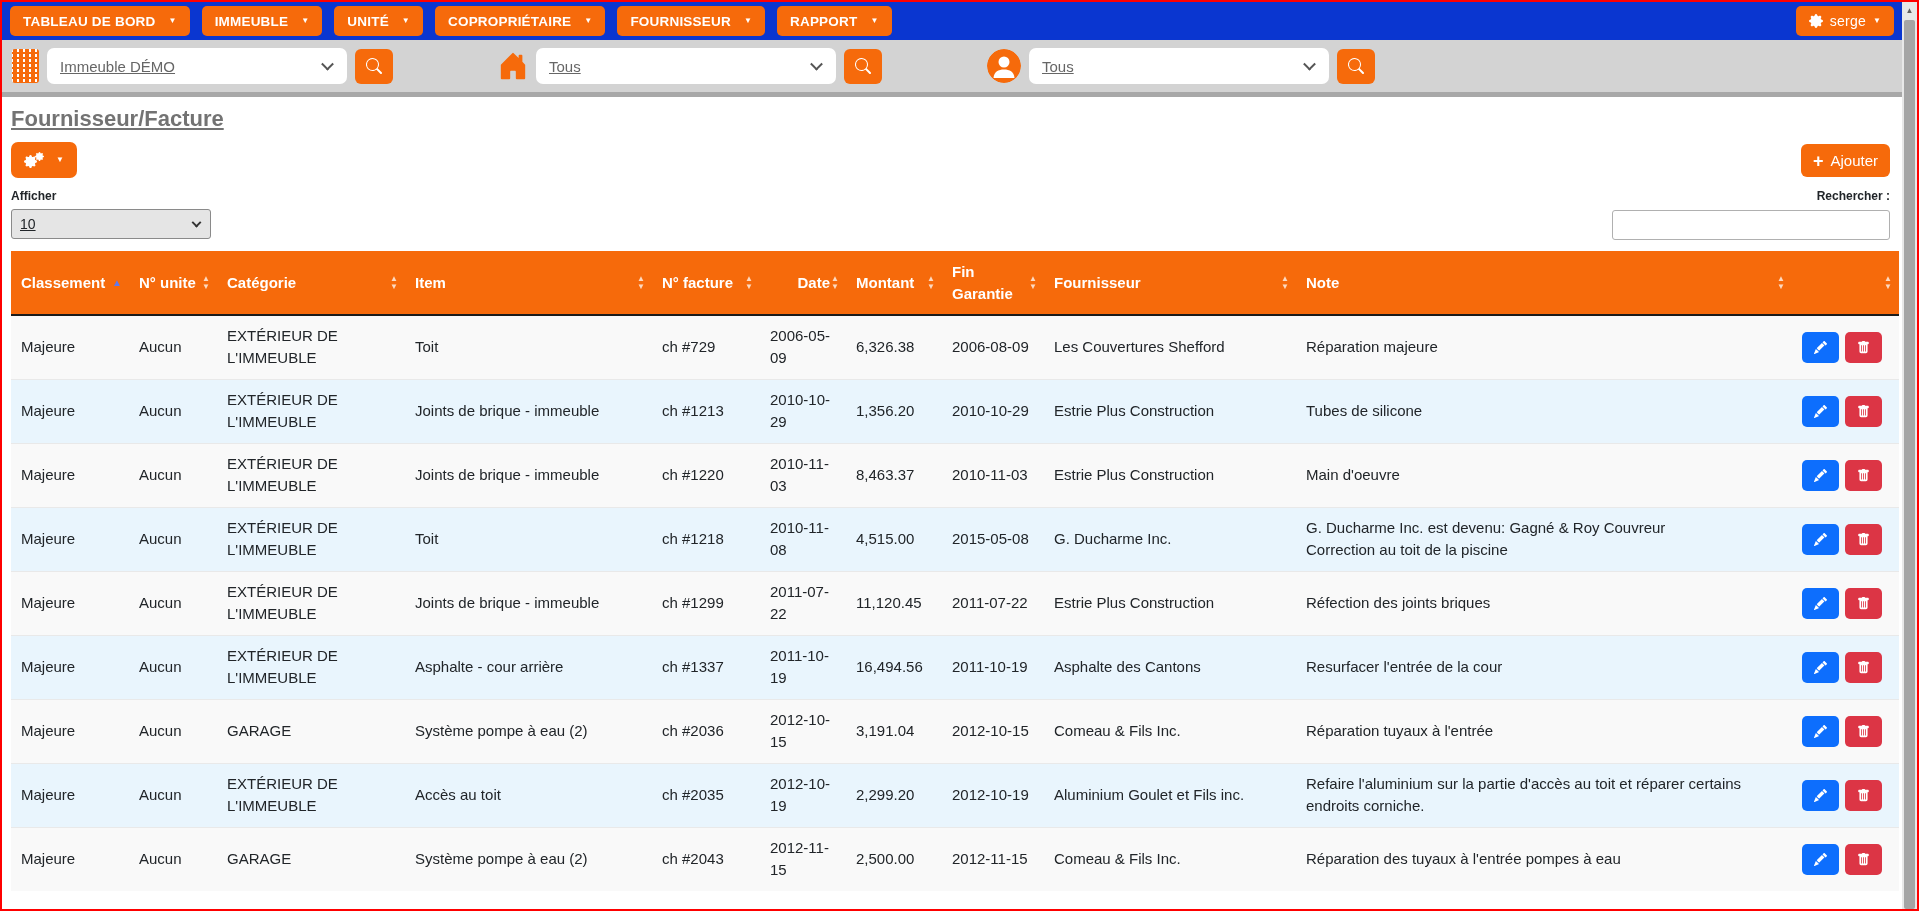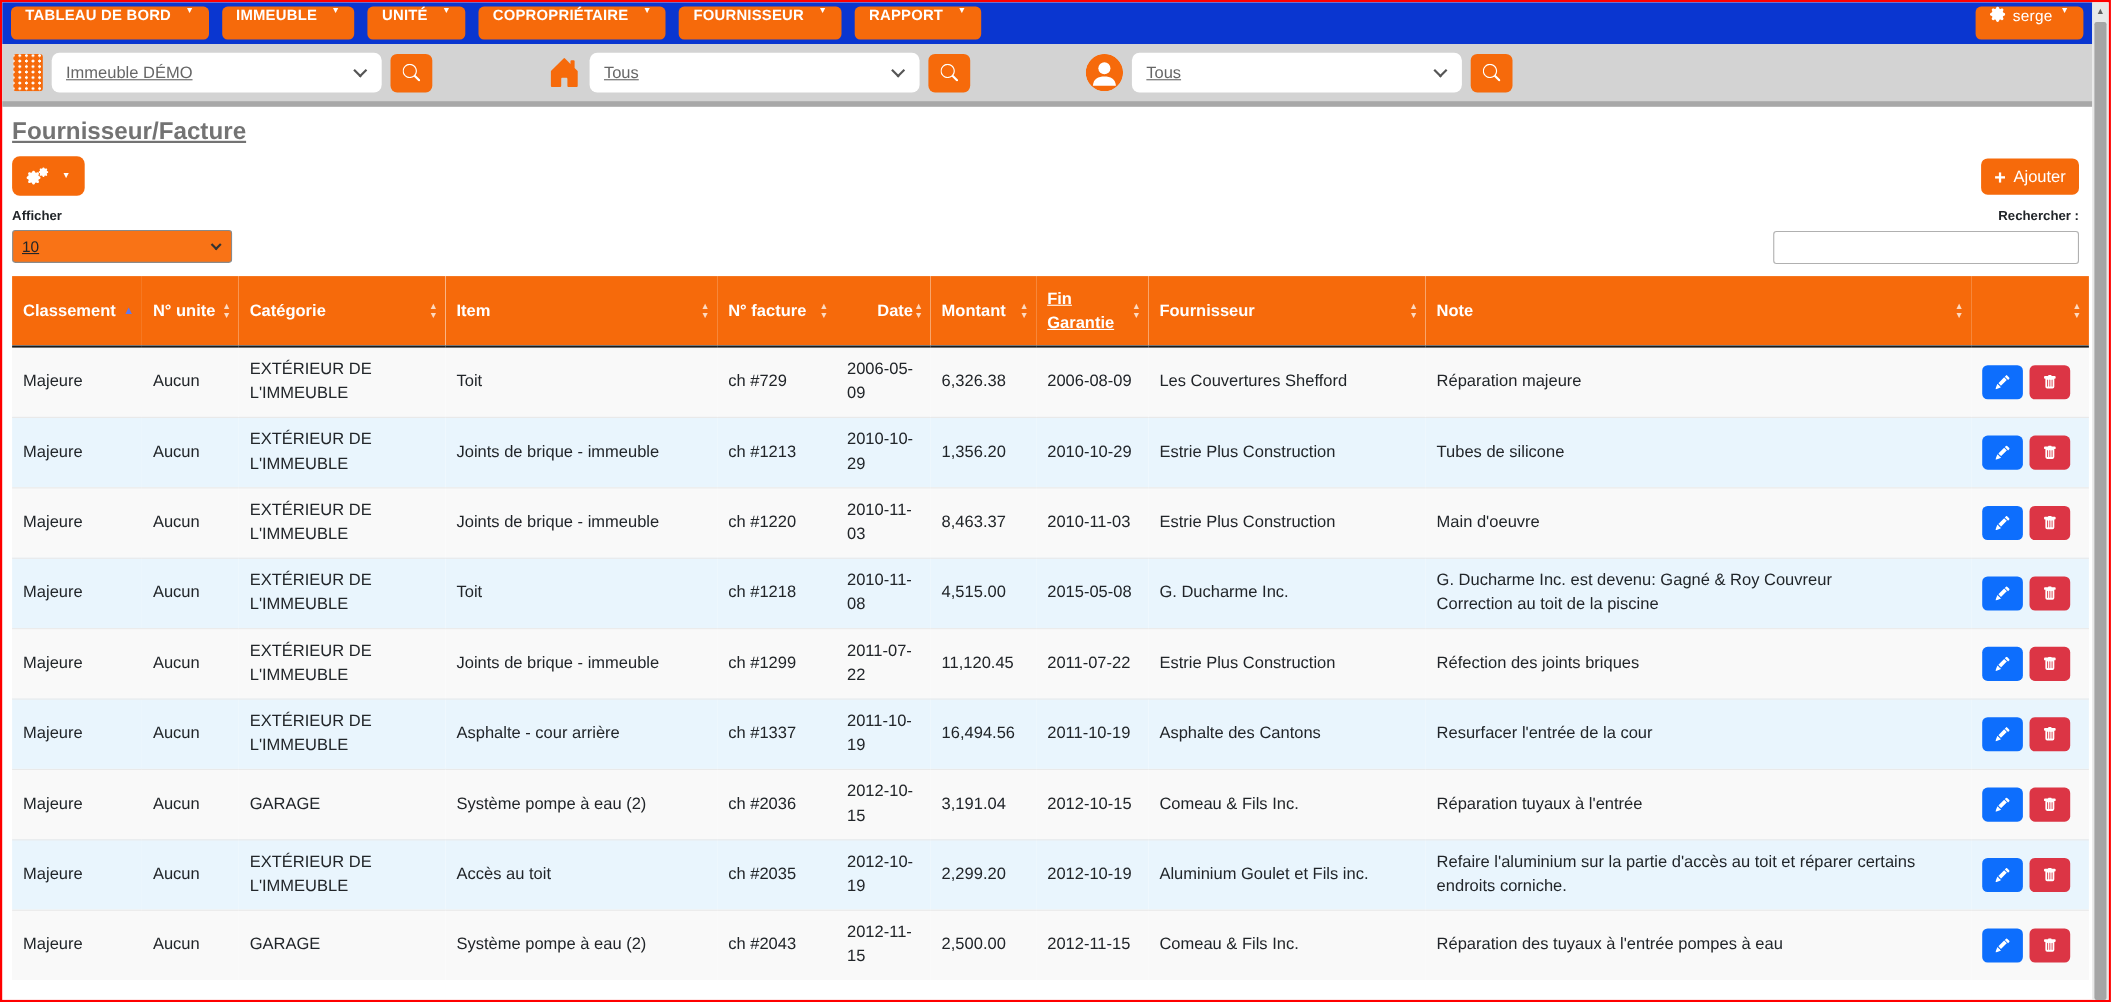--- a/index.html
+++ b/index.html
@@ -15,21 +15,21 @@
   .main { margin-right:15px; }
 
   
   .topnav {
     height:38px; background:#0a36d0;
     display:flex; align-items:center; gap:12px; padding:0 8px;
   }
   .nav-btn {
     height:30px; background:#f66a0b; color:#fff; border:none; cursor:pointer;
     font-family:inherit; font-weight:700; font-size:13.5px; letter-spacing:.2px;
-    display:flex; align-items:flex-start; gap:13px; padding:0 13px; border-radius:5px;
+    display:flex; align-items:center; gap:13px; padding:0 13px; border-radius:5px;
   }
   .caret { font-size:8px; line-height:8px; }
   .user-btn { margin-left:auto; gap:7px; font-weight:400; font-size:14px; text-transform:none; }
   .gear-svg { width:14px; height:14px; fill:#fff; display:block; }
 
   
   .toolbar {
     height:57px; background:#d3d3d3; border-bottom:5px solid #a8a8a8;
     display:flex; align-items:center; padding:0 10px;
   }
@@ -77,21 +77,21 @@
   .add-btn {
     position:absolute; right:12px; top:2px; height:33px;
     background:#f66a0b; border:none; border-radius:6px; color:#fff; cursor:pointer;
     display:flex; align-items:center; gap:7px; padding:0 12px;
     font-family:inherit; font-size:15px;
   }
   .plus-glyph { font-size:18px; font-weight:700; line-height:1; }
 
   .filters-row { position:relative; margin-top:7px; }
   .lbl { font-weight:700; font-size:12px; color:#212529; display:block; }
-  .length-wrap { width:200px; height:30px; border:1px solid #8a8a8a; border-radius:3px; margin:6px 0 7px 0; background:#f97316; }
+  .length-wrap { width:200px; height:30px; border:1px solid #8a8a8a; border-radius:3px; margin:6px 0 7px 0; background:#e5e5e5; }
   .length-wrap .chev { width:7px; height:7px; border-color:#333; right:10px; }
   .length-wrap select { font-size:14px; color:#212529; padding:0 22px 0 8px; }
   .search-area { position:absolute; right:12px; top:0; text-align:right; }
   .search-input {
     width:278px; height:30px; border:1px solid #b0b0b0; border-radius:3px;
     margin-top:7px; font-family:inherit; font-size:14px; padding:0 8px; display:block;
   }
 
   
   table { width:1888px; table-layout:fixed; border-collapse:collapse; margin-top:12px; font-size:15px; }
@@ -113,21 +113,21 @@
   tbody tr:nth-child(even) { background:#e9f5fd; }
   .cell-note { white-space:pre-line; }
 
   .col-classement   { width:118px; }
   .col-n_unite      { width:88px;  }
   .col-categorie    { width:188px; }
   .col-item         { width:247px; }
   .col-n_facture    { width:108px; }
   .col-date         { width:86px;text-align:right;  }
   .col-montant      { width:96px;  }
-  .col-fin_garantie { width:102px;text-decoration:underline; }
+  .col-fin_garantie { width:102px; }
   .col-fournisseur  { width:252px; }
   .col-note         { width:496px; }
   .col-actions      { width:107px; }
 
   .action-btns { display:flex; gap:6px; }
   .row-btn {
     width:37px; height:31px; border:none; border-radius:5px; cursor:pointer;
     display:flex; align-items:center; justify-content:center;
   }
   .row-btn svg { width:13px; height:13px; fill:#fff; display:block; }

